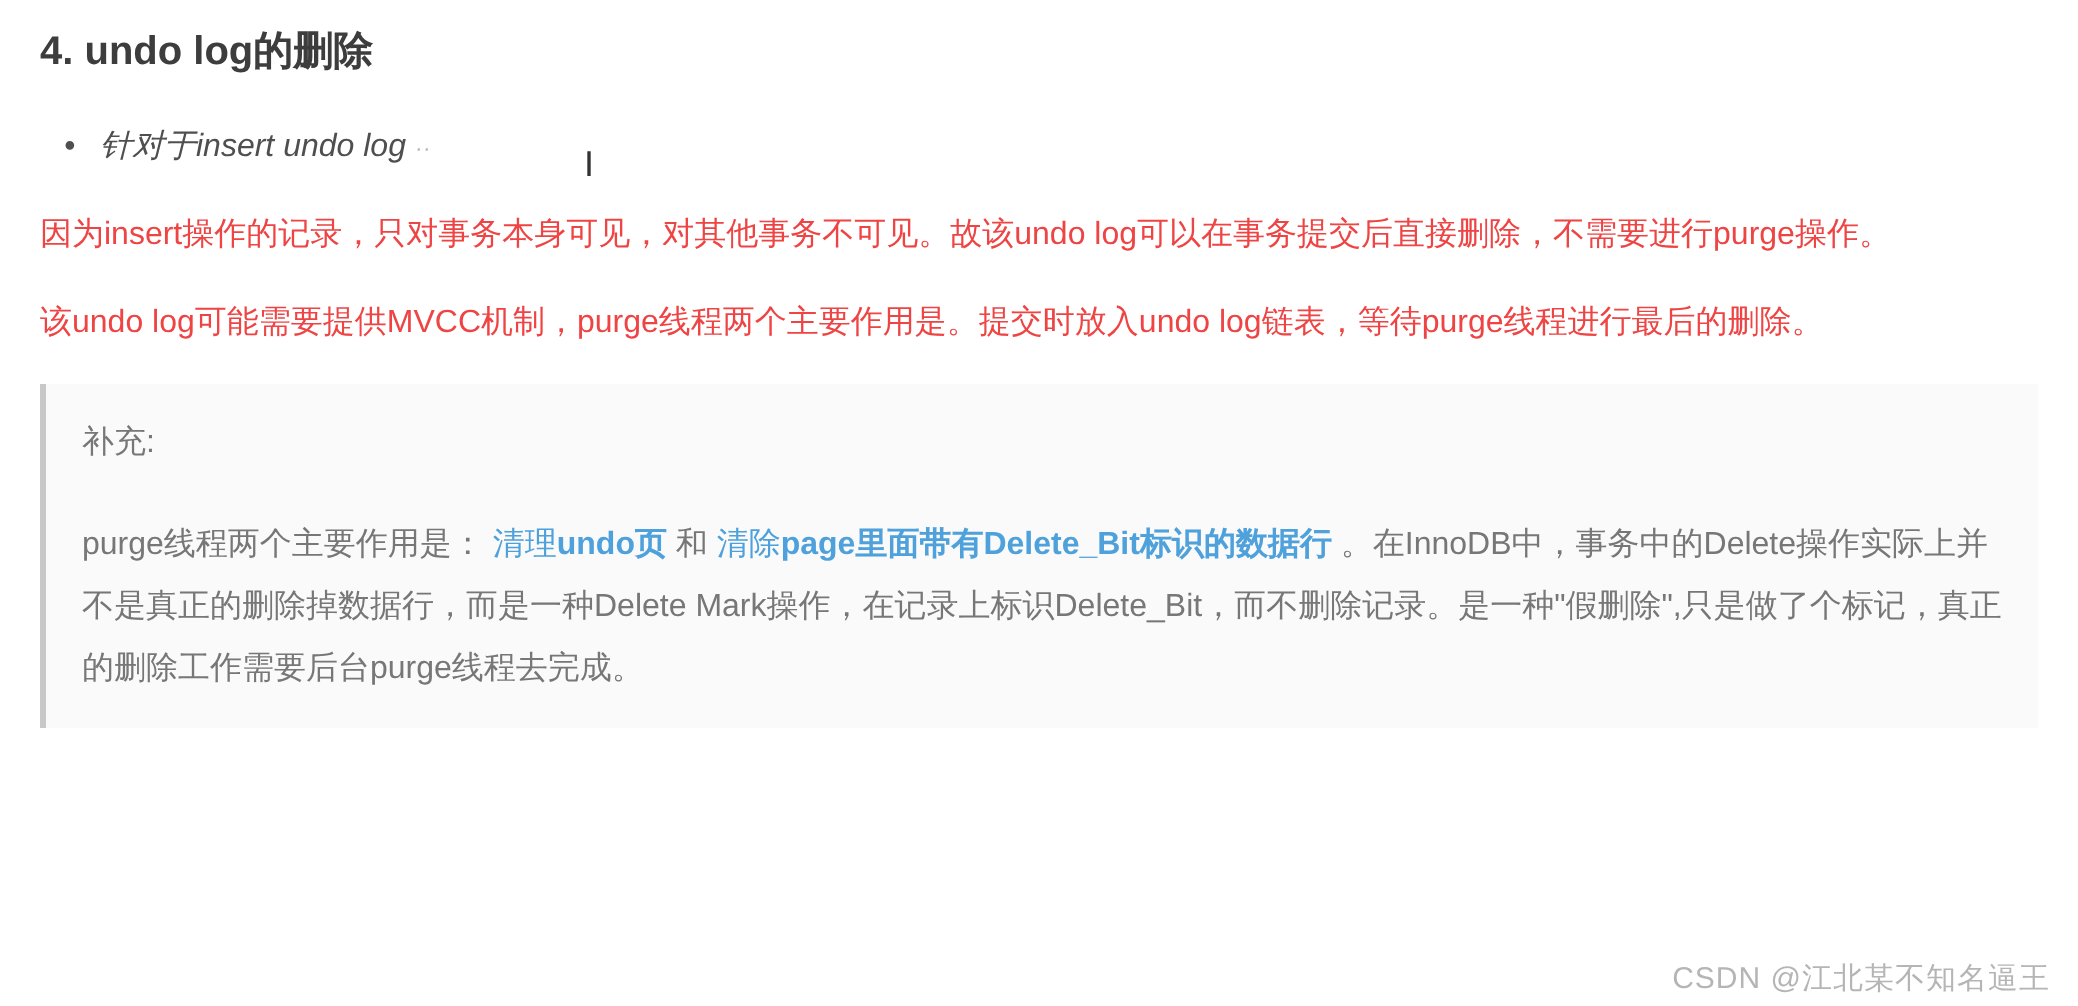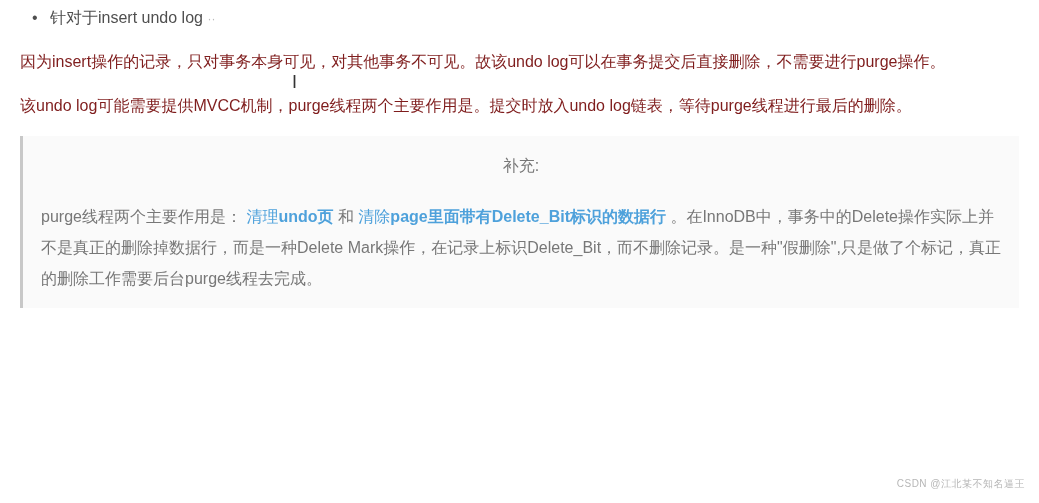--- a/index.html
+++ b/index.html
@@ -23,83 +23,84 @@
       font-size: 20px;
       font-weight: 700;
       color: #3d3d3d;
       margin-bottom: 16px;
       margin-top: 4px;
     }
     ul.bullet-list {
       list-style: none;
       padding-left: 30px;
       margin-bottom: 14px;
+      font-style: italic;
     }
     ul.bullet-list li {
       position: relative;
       color: #4f4f4f;
     }
     ul.bullet-list li::before {
       content: "•";
       position: absolute;
       left: -18px;
       color: #4f4f4f;
       font-size: 16px;
     }
     p.body-text {
-      color: #7f1d1d;
+      color: #ef4444;
       margin-bottom: 14px;
       line-height: 1.9;
     }
     .note-box {
       border-left: 3px solid #c8c8c8;
       background: #fafafa;
       padding: 14px 18px 14px 18px;
       margin-top: 12px;
       color: #777;
       line-height: 1.95;
     }
     .note-title {
       color: #777;
       margin-bottom: 12px;
-      text-align: center;
     }
     .note-body {
       color: #777;
       margin-top: 20px;
     }
     .highlight {
       color: #4ea1db;
     }
     .highlight-bold {
       color: #4ea1db;
       font-weight: 600;
     }
     .watermark {
       position: fixed;
-      bottom: 10px;
+      bottom: 0;
       right: 14px;
       color: rgba(120,120,120,0.55);
-      font-size: 10px;
+      font-size: 15px;
       letter-spacing: 0.5px;
     }
     .cursor {
       display: inline-block;
       position: relative;
       top: 4px;
       color: #333;
       font-weight: 300;
       font-size: 18px;
     }
   </style>
 </head>
 <body>
 
 <div class="container">
 
+  <h3 class="section-heading">4. undo log的删除</h3>
 
   <ul class="bullet-list">
     <li>
       <span>针对于insert undo log</span>
       <span style="color:#bbb;font-size:12px;"> ··</span>
     </li>
   </ul>
 
   <p class="body-text">因为insert操作的记录，只对事务本身可见，对其他事务不可见。故该undo log可以在事务提交后直接删除，不需要进行purge操作。</p>
 

